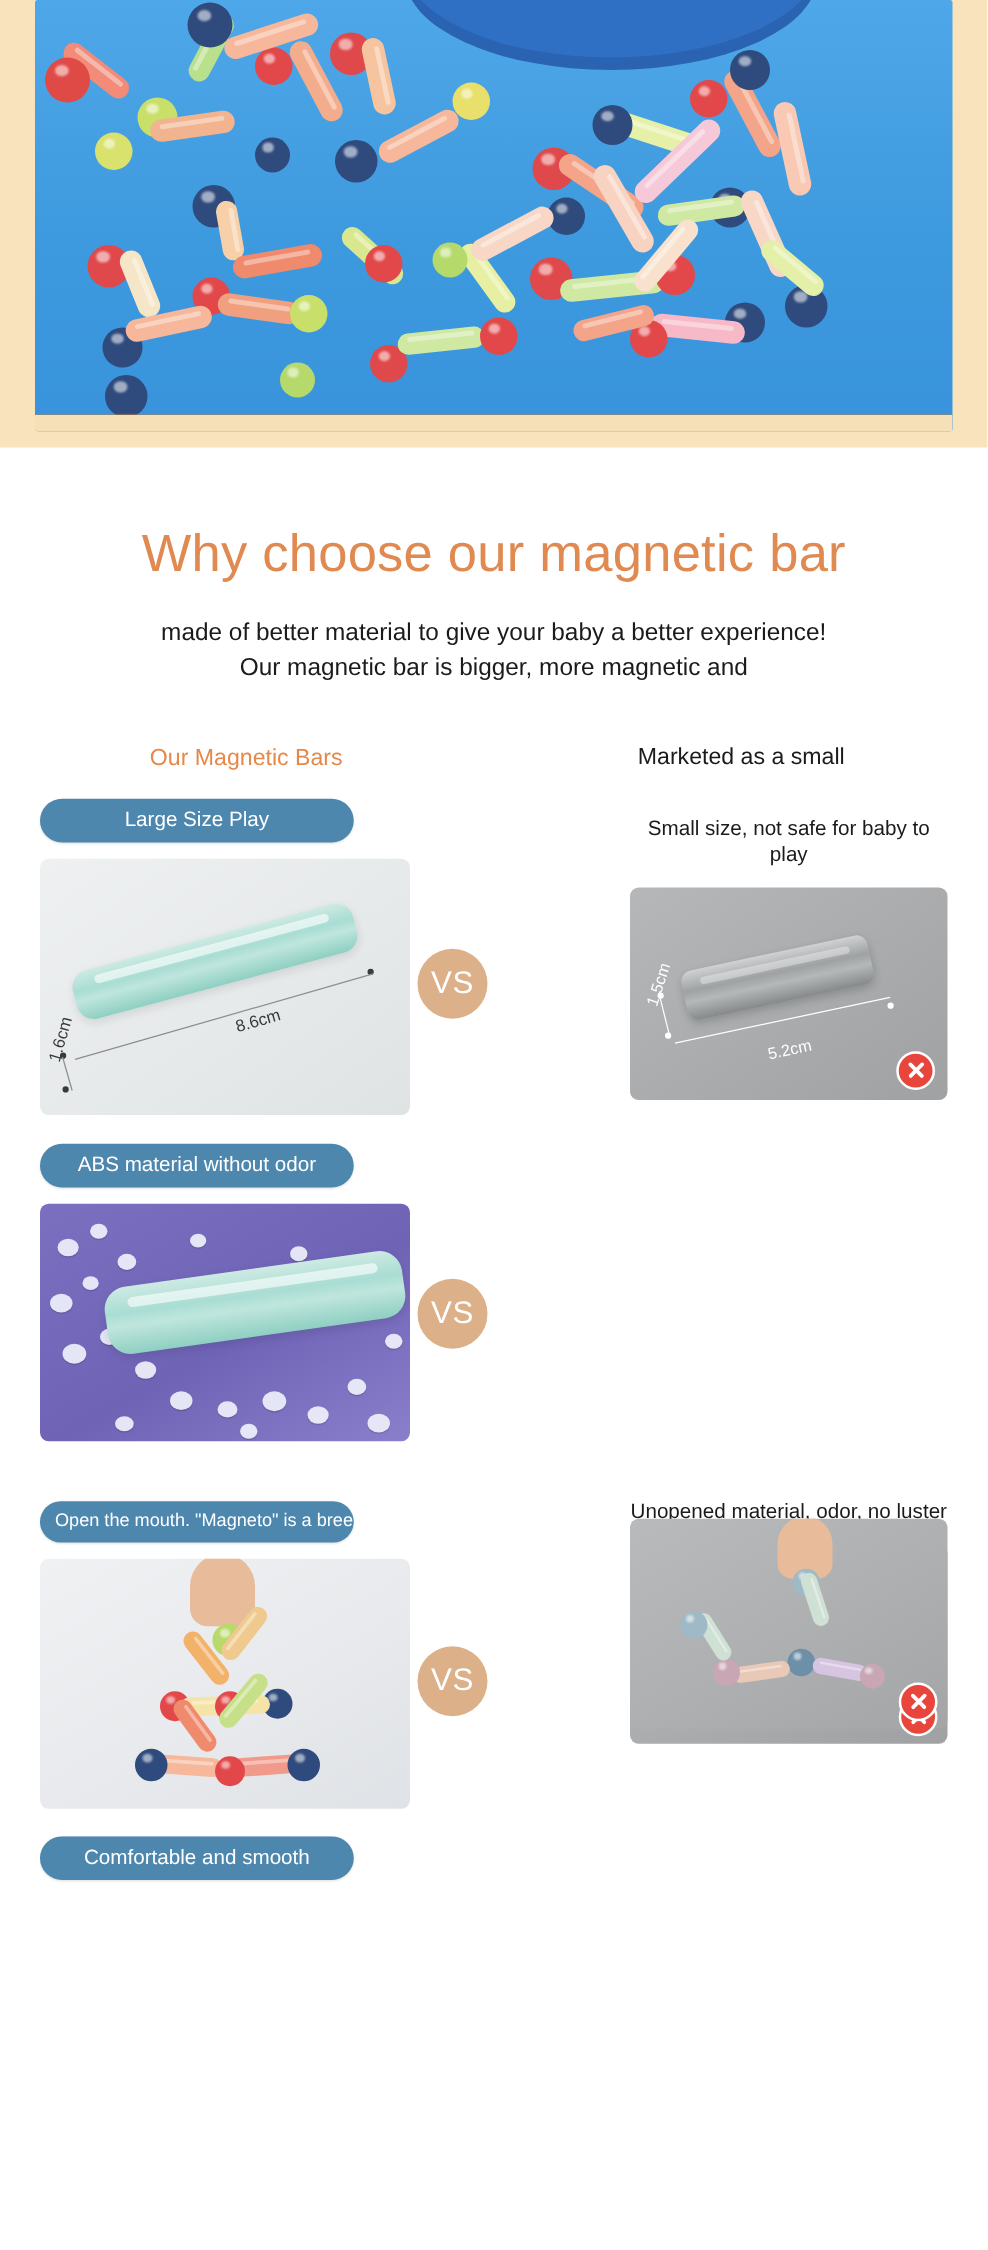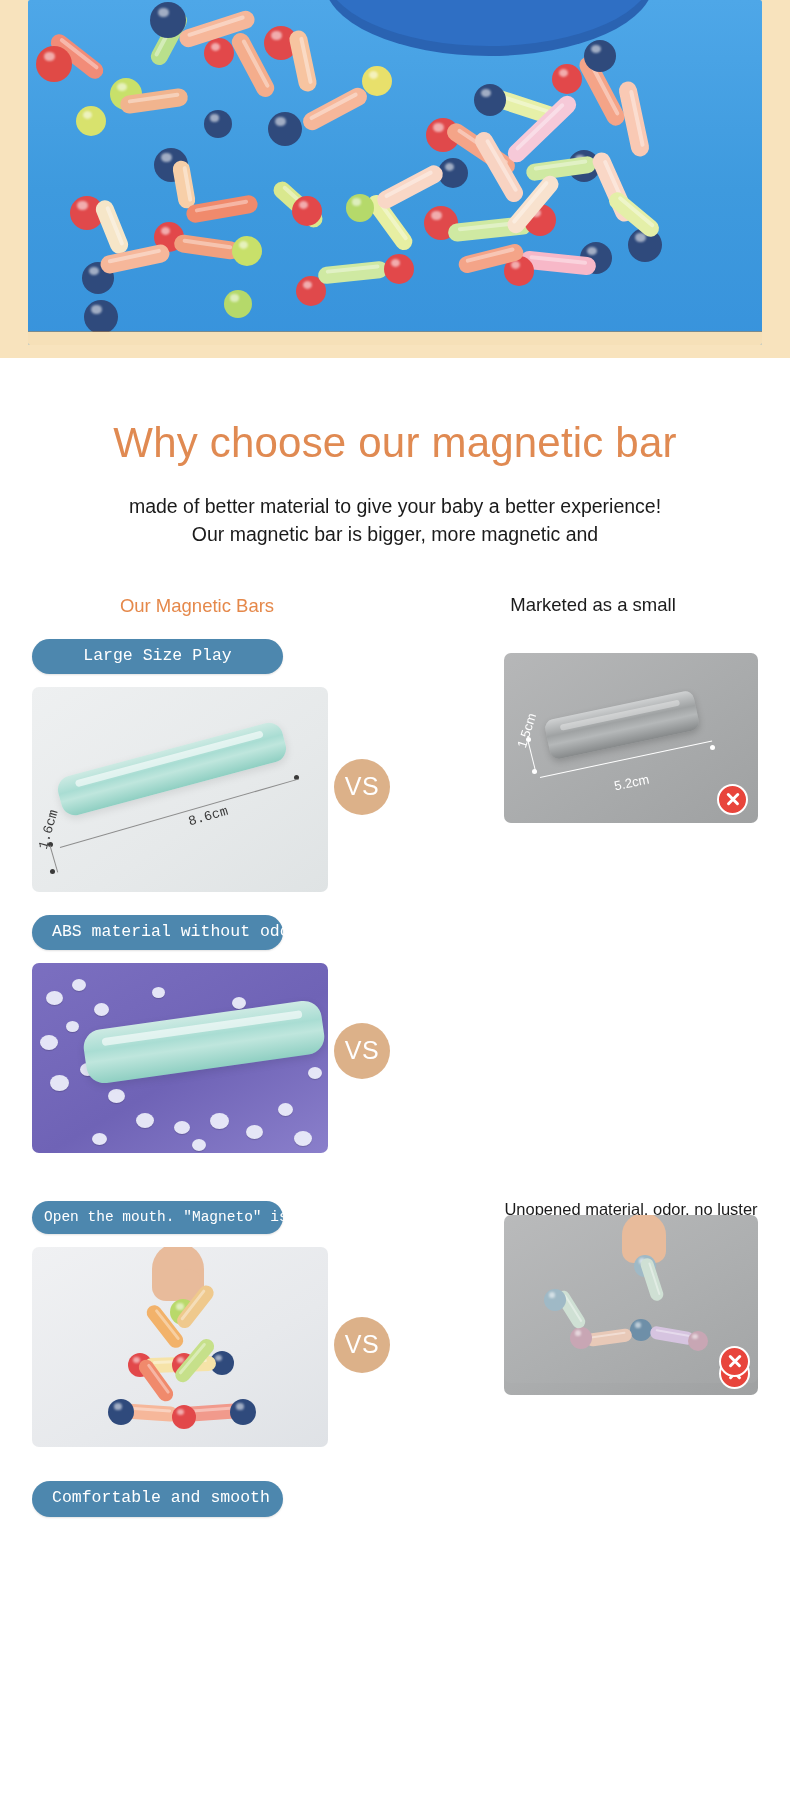--- a/index.html
+++ b/index.html
@@ -51,21 +51,21 @@
 
   
   .compare { position:relative; margin-top:44px; padding:0 32px; }
   .col-heads { display:flex;align-items:flex-end; }
   .col-head-l, .col-head-r { flex:1; text-align:center; }
   .col-head-l { font-size:18.5px; color:#e5884a; padding-right:40px; }
   .col-head-r { font-size:18.5px; color:#1b1b1b; line-height:1.3; padding-left:26px; }
 
   .row { position:relative; display:flex; margin-bottom:18px; }
   .side { position:relative; }
-  .side-l { width:251px;font-family:Liberation Mono, monospace; }
+  .side-l { width:251px; }
   .side-r { width:296px; margin-left:auto; }
 
   .badge {
     display:inline-block; background:#4d87ae; color:#ffffff;
     border-radius:18px; font-size:16.5px; line-height:1;
     padding:9px 20px 10px; white-space:nowrap;
     box-shadow:0 1px 2px rgba(0,0,0,.12);
   }
   .badge-full { display:block; text-align:center; }
 
@@ -226,20 +226,21 @@
         <div class="dimline" style="left:28px;top:160px;width:248px;transform:rotate(-16deg);transform-origin:left center;"></div>
         <div class="dimline" style="left:18px;top:158px;width:28px;transform:rotate(74deg);transform-origin:left center;"></div>
         <div class="dim" style="left:156px;top:122px;transform:rotate(-16deg);">8.6cm</div>
         <div class="dim" style="left:4px;top:160px;transform:rotate(-74deg);transform-origin:left top;">1.6cm</div>
       </div>
     </div>
 
     <div class="vs" style="left:302px;top:120px;">VS</div>
 
     <div class="side side-r" style="padding-left:42px;">
+      <div class="cap-r" style="margin-top:14px;">Small size, not safe for baby to play</div>
       <div class="photo photo-r" style="margin-top:14px;">
         <div class="bar-grey" style="left:42px;top:52px;width:152px;height:40px;transform:rotate(-12deg);"></div>
         <div class="dimdot-w" style="left:22px;top:84px;"></div>
         <div class="dimdot-w" style="left:28px;top:116px;"></div>
         <div class="dimdot-w" style="left:206px;top:92px;"></div>
         <div class="dimline-w" style="left:36px;top:124px;width:176px;transform:rotate(-12deg);transform-origin:left center;"></div>
         <div class="dimline-w" style="left:24px;top:88px;width:32px;transform:rotate(76deg);transform-origin:left center;"></div>
         <div class="dim-w" style="left:110px;top:122px;transform:rotate(-12deg);">5.2cm</div>
         <div class="dim-w" style="left:10px;top:92px;transform:rotate(-72deg);transform-origin:left top;">1.5cm</div>
         <div class="nomark" style="right:10px;bottom:8px;"></div>
@@ -323,19 +324,19 @@
         <div class="ball" style="left:66px;top:112px;width:22px;height:22px;background:#c8a6b4;"></div>
         <div class="stick" style="left:46px;top:88px;width:42px;height:13px;background:#cfe0d4;transform:rotate(58deg);"></div>
         <div class="ball" style="left:40px;top:74px;width:22px;height:22px;background:#9fb9c6;"></div>
         <div class="stick" style="left:146px;top:114px;width:44px;height:13px;background:#d6c4e0;transform:rotate(10deg);"></div>
         <div class="ball" style="left:184px;top:116px;width:20px;height:20px;background:#c8a6b4;"></div>
         <div class="nomark" style="right:8px;bottom:6px;"></div>
       </div>
     </div>
   </div>
 
-  <div class="row" style="margin-top:9px;height:60px;overflow:hidden;align-items:center;">
+  <div class="row" style="margin-top:9px;height:60px;overflow:hidden;">
     <div class="side side-l">
       <div class="badge badge-full">Comfortable and smooth</div>
     </div>
   </div>
 
 </div>
 
 </body></html>

